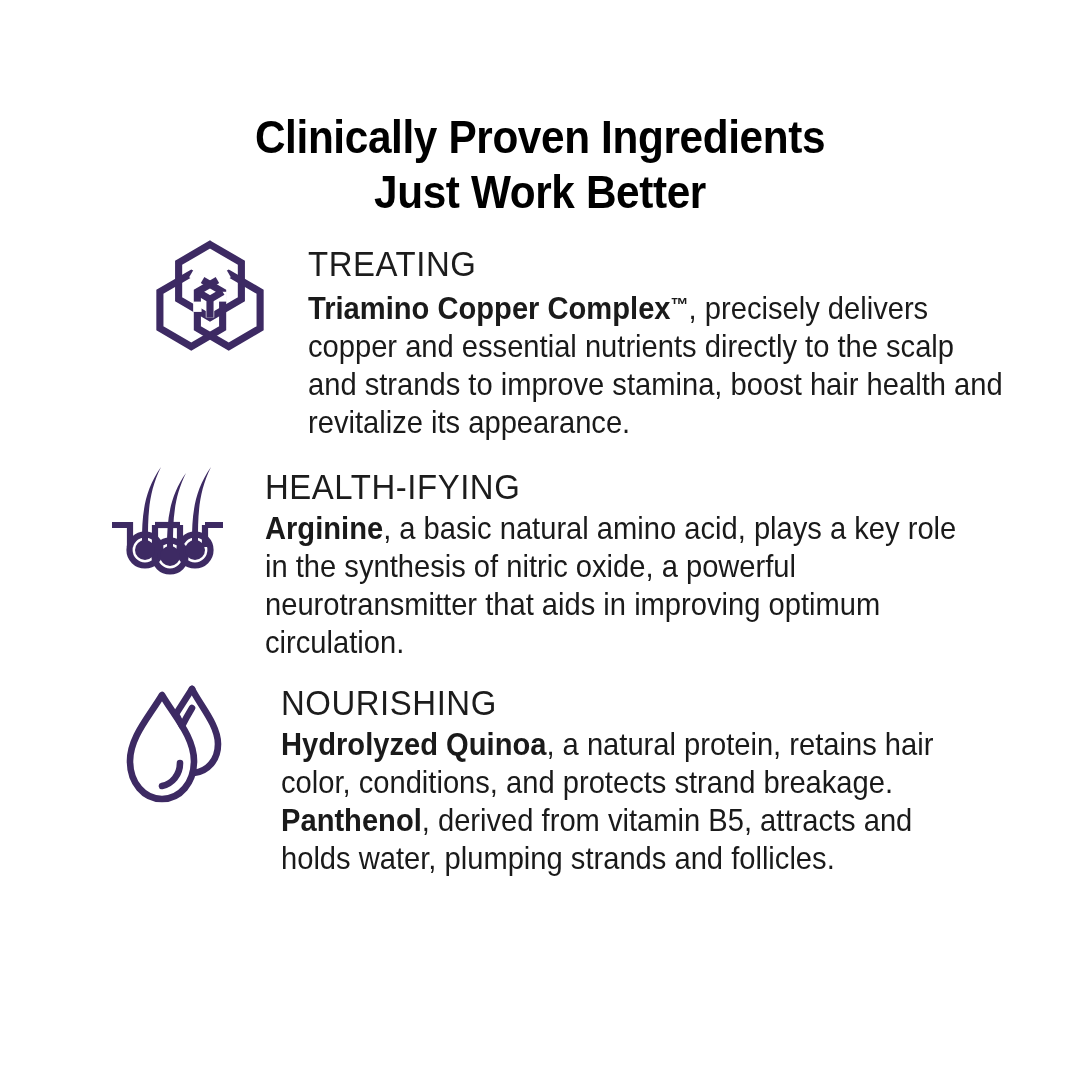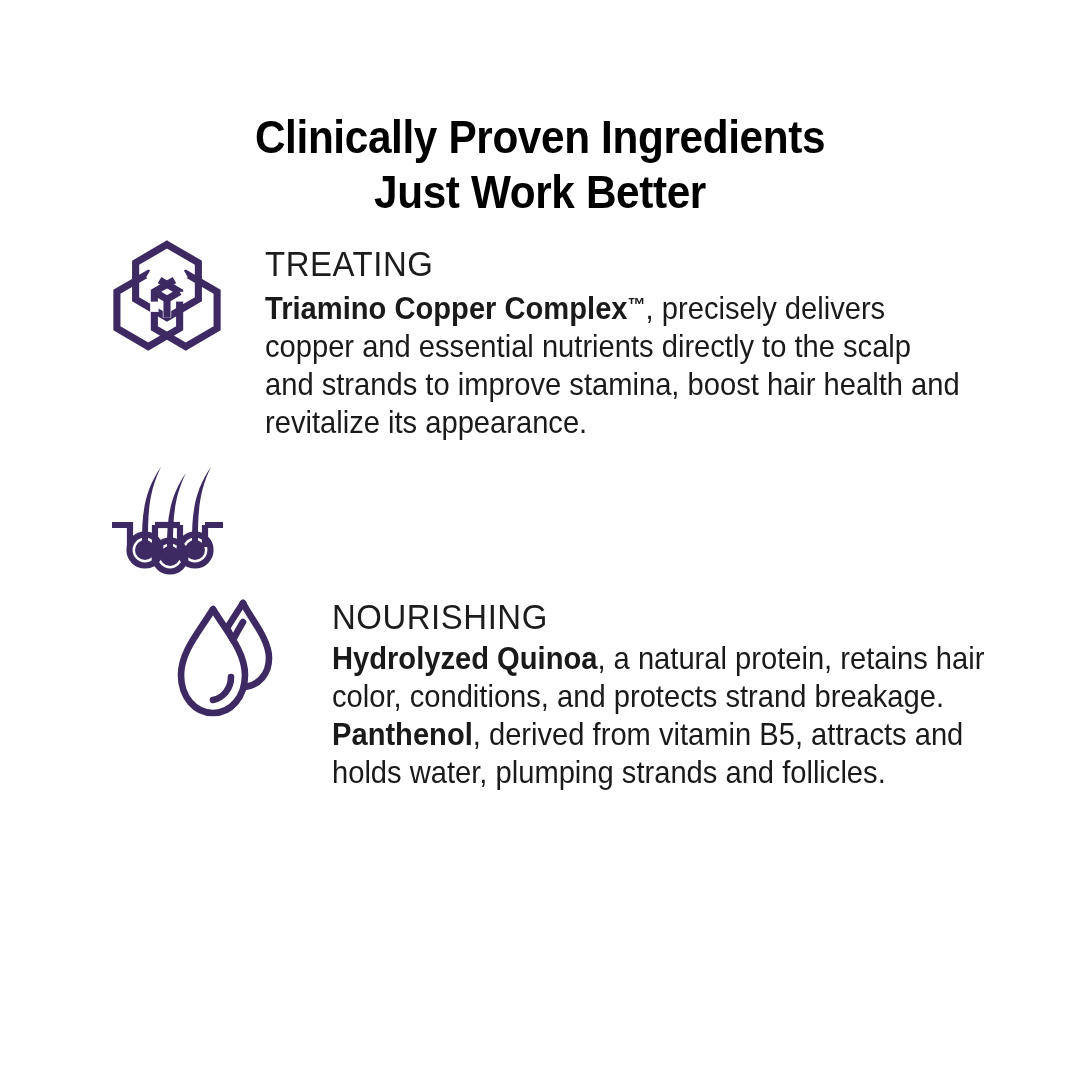--- a/index.html
+++ b/index.html
@@ -112,23 +112,23 @@
     font-weight: 700;
   }
   .tm {
     font-size: 0.62em;
     vertical-align: 0.42em;
     font-weight: 700;
     letter-spacing: 0;
   }
 
   
-  .section--treating { margin-bottom: 16px; }
+  .section--treating { margin-bottom: 16px; margin-left: 43px; }
   .section--health   { margin-bottom: 14px; }
-  .section--nourish  { margin-bottom: 0; justify-content: center; }
+  .section--nourish  { margin-bottom: 0; }
 
   .section--treating .icon-wrap { padding-top: 4px; }
   .section--health   .icon-wrap { padding-top: 6px; }
   .section--nourish  .icon-wrap { padding-top: 6px; padding-left: 16px; }
 
   .section--health .sec-body  { padding-top: 10px; }
   .section--nourish .sec-body { padding-top: 8px; }
 </style>
 </head>
 <body>
@@ -204,20 +204,26 @@
           </g>
           <g stroke="#3d2a63" stroke-width="6.2" fill="none">
             <path d="M22 80 L22 84"></path>
             <path d="M52 80 L52 84"></path>
             <path d="M47 80 L47 84"></path>
             <path d="M72 86 L72 90"></path>
             <path d="M97 80 L97 84"></path>
           </g>
         </svg>
       </div>
+      <div class="sec-body">
+        <div class="sec-label">HEALTH-IFYING</div>
+        <p class="sec-para">
+          <b>Arginine</b><span>, a basic natural amino acid, plays a key role in the synthesis of nitric oxide, a powerful neurotransmitter that aids in improving optimum circulation.</span>
+        </p>
+      </div>
     </div>
 
     <div class="section section--nourish">
       <div class="icon-wrap">
         <svg width="104" height="140" viewBox="0 0 104 140" fill="none" xmlns="http://www.w3.org/2000/svg" aria-hidden="true">
           <g stroke="#3d2a63" stroke-width="6.6" fill="none" stroke-linecap="round" stroke-linejoin="round">
 
             <path d="M68 8 C68 8 52 33 52 33 L58 45 C62 37 68 27 68 27"></path>
             <path d="M68 8 C76 24 94 44 94 63 C94 79 84 90 70 92"></path>
 

